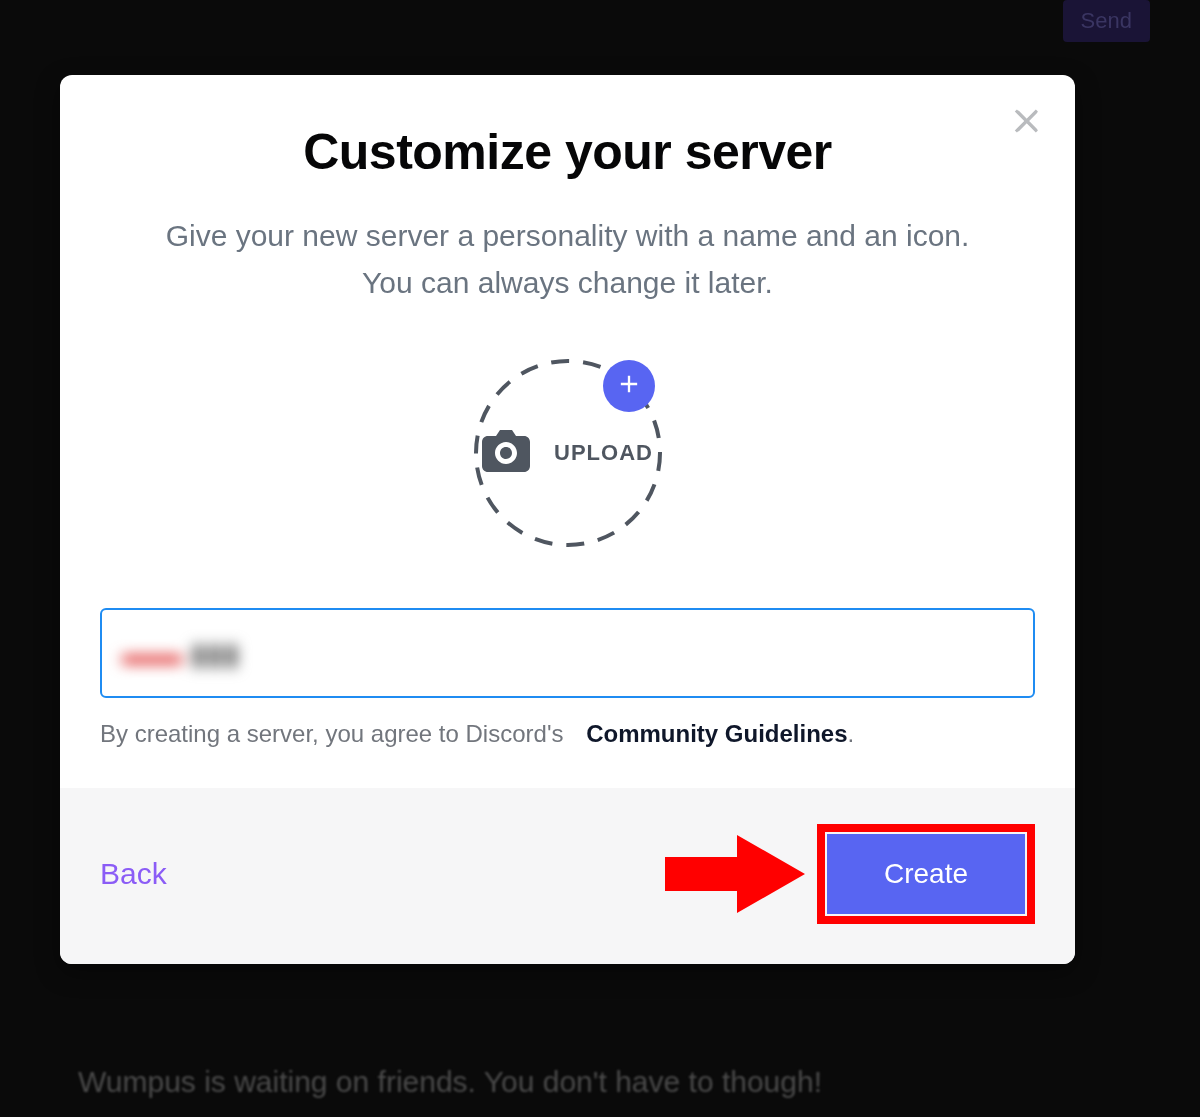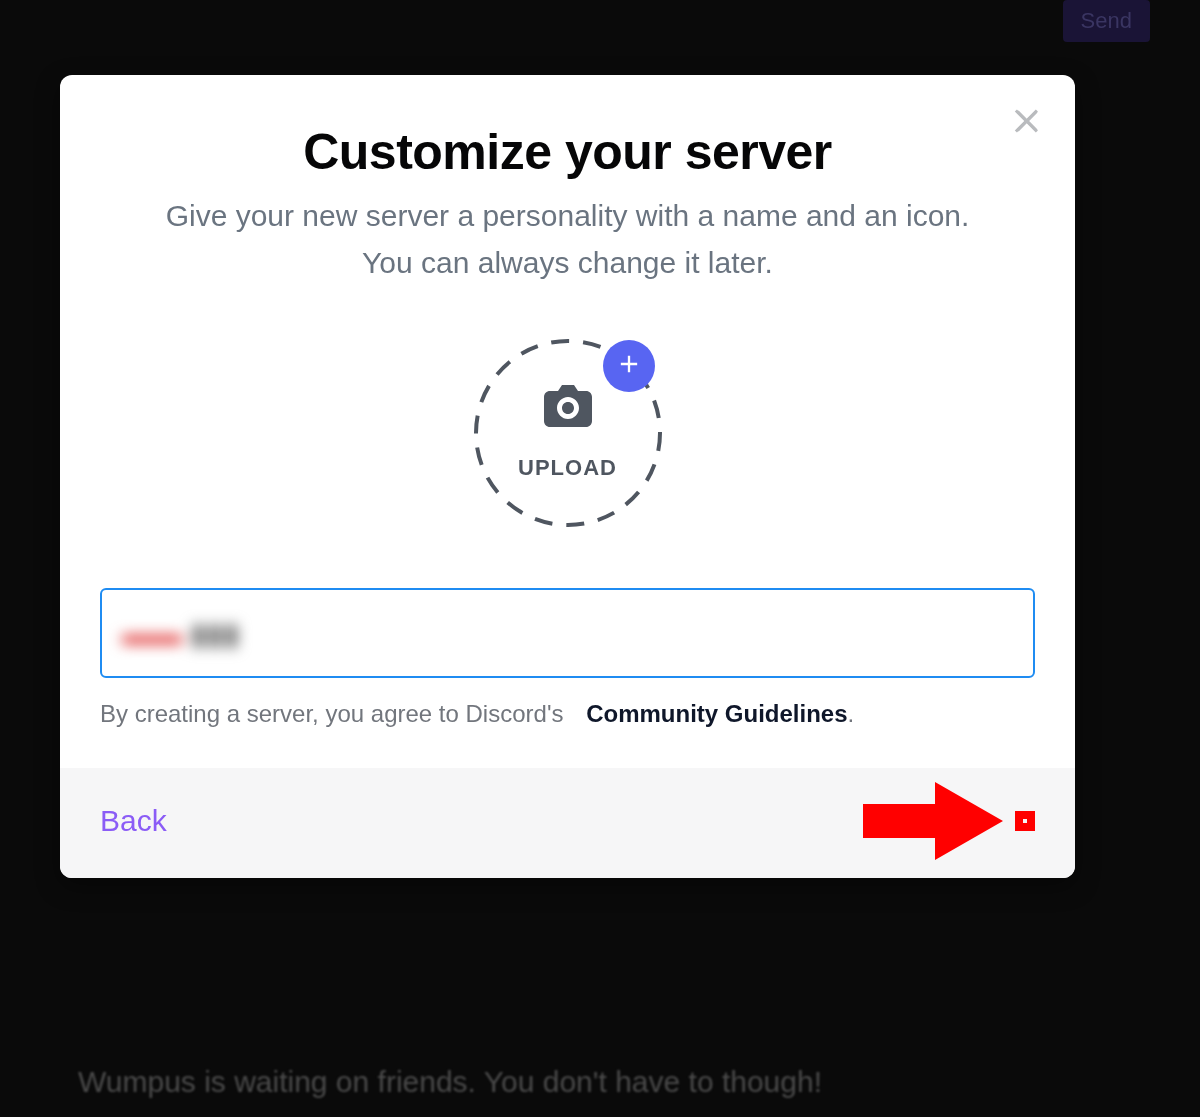--- a/index.html
+++ b/index.html
@@ -54,21 +54,21 @@
       display: flex;
       align-items: center;
       justify-content: center;
     }
     .close-btn svg { width: 36px; height: 36px; }
     .title {
       text-align: center;
       font-size: 50px;
       font-weight: 800;
       color: #060607;
-      margin-bottom: 12px;
+      margin-bottom: 32px;
       letter-spacing: -0.5px;
     }
     .subtitle {
       text-align: center;
       font-size: 30px;
       color: #6a7480;
       line-height: 1.55;
       max-width: 840px;
       margin: 0 auto 52px auto;
     }
@@ -76,21 +76,21 @@
       display: flex;
       justify-content: center;
       margin-bottom: 60px;
     }
     .upload-circle {
       position: relative;
       width: 190px;
       height: 190px;
       cursor: pointer;
       display: flex;
-      flex-direction: column;
+      flex-direction: row;
       align-items: center;
       justify-content: center;
       gap: 24px;
       text-align: center;
     }
     .upload-dashed {
       position: absolute;
       inset: 0;
     }
     .upload-plus {
@@ -242,15 +242,16 @@
     </div>
 
   </div>
 
   <div class="modal-footer">
     <button class="back-btn">Back</button>
     <div class="create-wrap">
       <svg class="arrow-annot" width="140" height="90" viewBox="0 0 140 90">
         <path fill="#ff0000" d="M0 28 H72 V6 L140 45 L72 84 V62 H0 Z"></path>
       </svg>
+      <button class="create-btn">Create</button>
     </div>
   </div>
 </div>
 
 </body></html>

